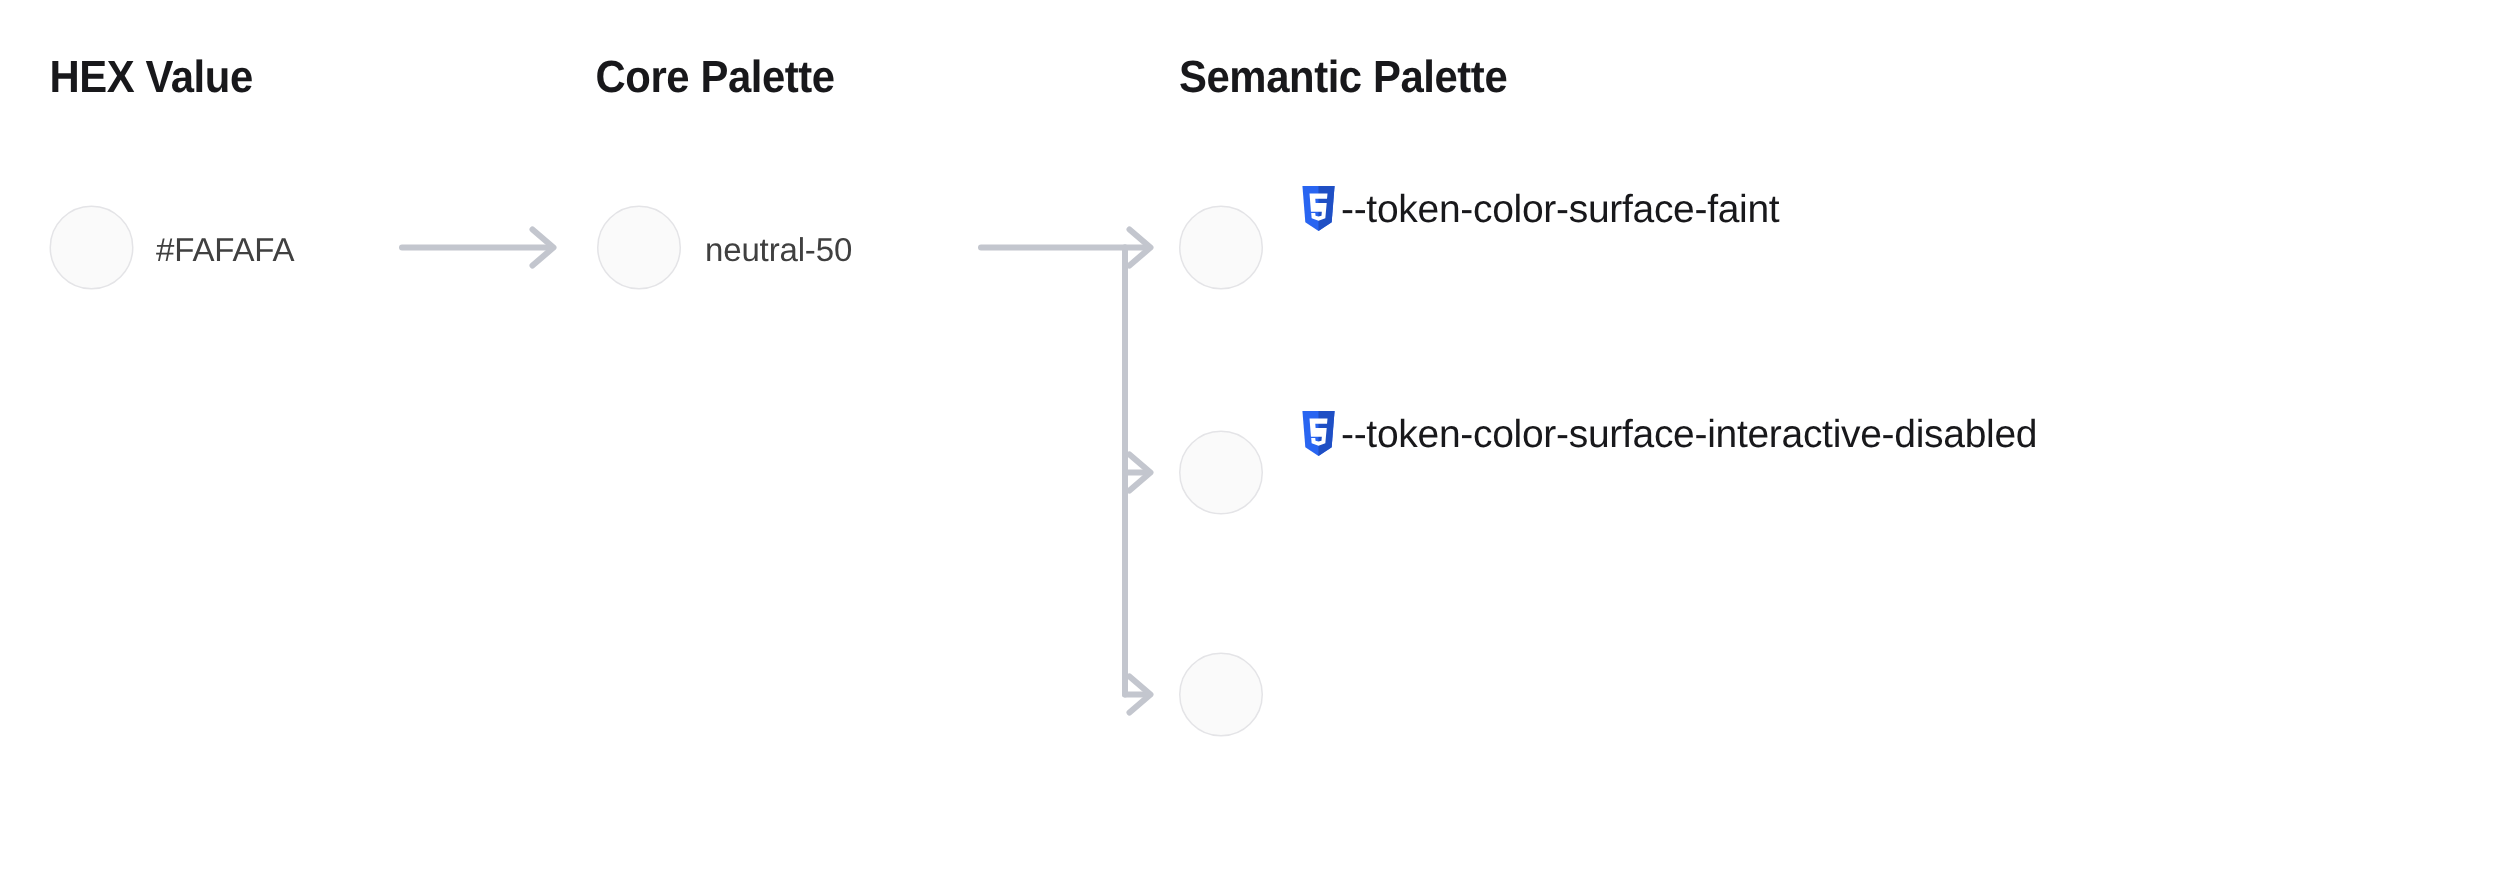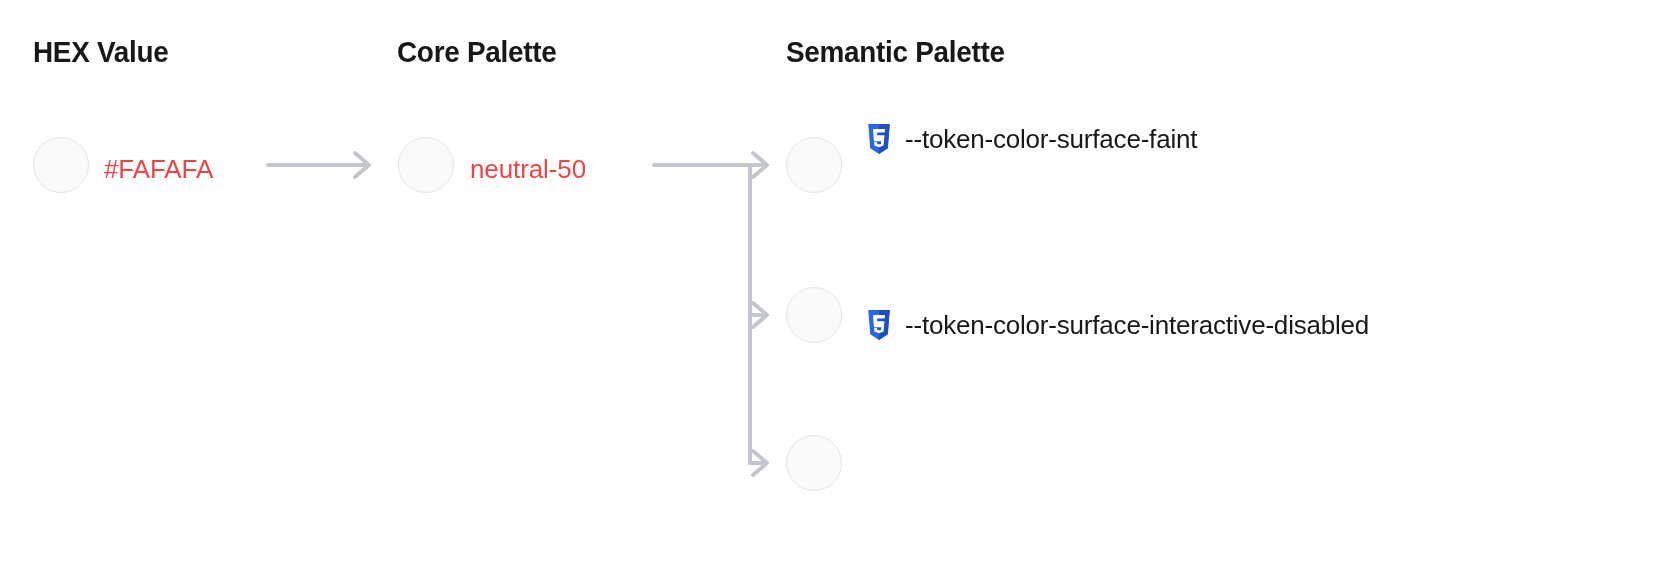--- a/index.html
+++ b/index.html
@@ -45,37 +45,37 @@
     height: 56px;
     border-radius: 50%;
     box-sizing: border-box;
     border: 1.5px solid #e4e4e7;
     background: #fafafa;
   }
 
   
   .plain-label {
     position: absolute;
-    font-size: 26px;
-    color: #ef4444;
+    font-size: 22px;
+    color: #404040;
     white-space: nowrap;
     line-height: 1;
     letter-spacing: -0.1px;
   }
 
   
   .sem-row {
     position: absolute;
     left: 866px;
     width: 800px;
   }
   .sem-line {
     display: flex;
     align-items: center;
-    gap: 13px;
+    gap: 2px;
     height: 42px;
     white-space: nowrap;
   }
   .sem-text {
     font-size: 26px;
     color: #18181b;
     line-height: 1;
     letter-spacing: -0.2px;
   }
 
@@ -139,21 +139,21 @@
       <svg class="icon-css" viewBox="0 0 24 28">
         <path fill="#2965F1" d="M2 0h20l-1.8 22.6L12 28l-8.2-5.4z"></path>
         <path fill="#1F4FC4" d="M12 0h10l-1.8 22.6L12 28z"></path>
         <path fill="#ffffff" d="M6.4 4.6h11.2l-.3 3.3h-7.3l.2 2.6h6.9l-.85 9.6L12 21.6l-4.25-1.5-.3-3.35h2.55l.15 1.7 1.85.6 1.85-.6.22-2.45H7.3z"></path>
       </svg>
       <span class="sem-text">--token-color-surface-faint</span>
     </div>
   </div>
 
   <div class="swatch" style="left: 786px; top: 287px; background: rgb(250, 250, 250);"></div>
-  <div class="sem-row" style="top:268px;margin-top:36px;">
+  <div class="sem-row" style="top:268px;">
     <div class="sem-line">
       <svg class="icon-css" viewBox="0 0 24 28">
         <path fill="#2965F1" d="M2 0h20l-1.8 22.6L12 28l-8.2-5.4z"></path>
         <path fill="#1F4FC4" d="M12 0h10l-1.8 22.6L12 28z"></path>
         <path fill="#ffffff" d="M6.4 4.6h11.2l-.3 3.3h-7.3l.2 2.6h6.9l-.85 9.6L12 21.6l-4.25-1.5-.3-3.35h2.55l.15 1.7 1.85.6 1.85-.6.22-2.45H7.3z"></path>
       </svg>
       <span class="sem-text">--token-color-surface-interactive-disabled</span>
     </div>
   </div>
 

